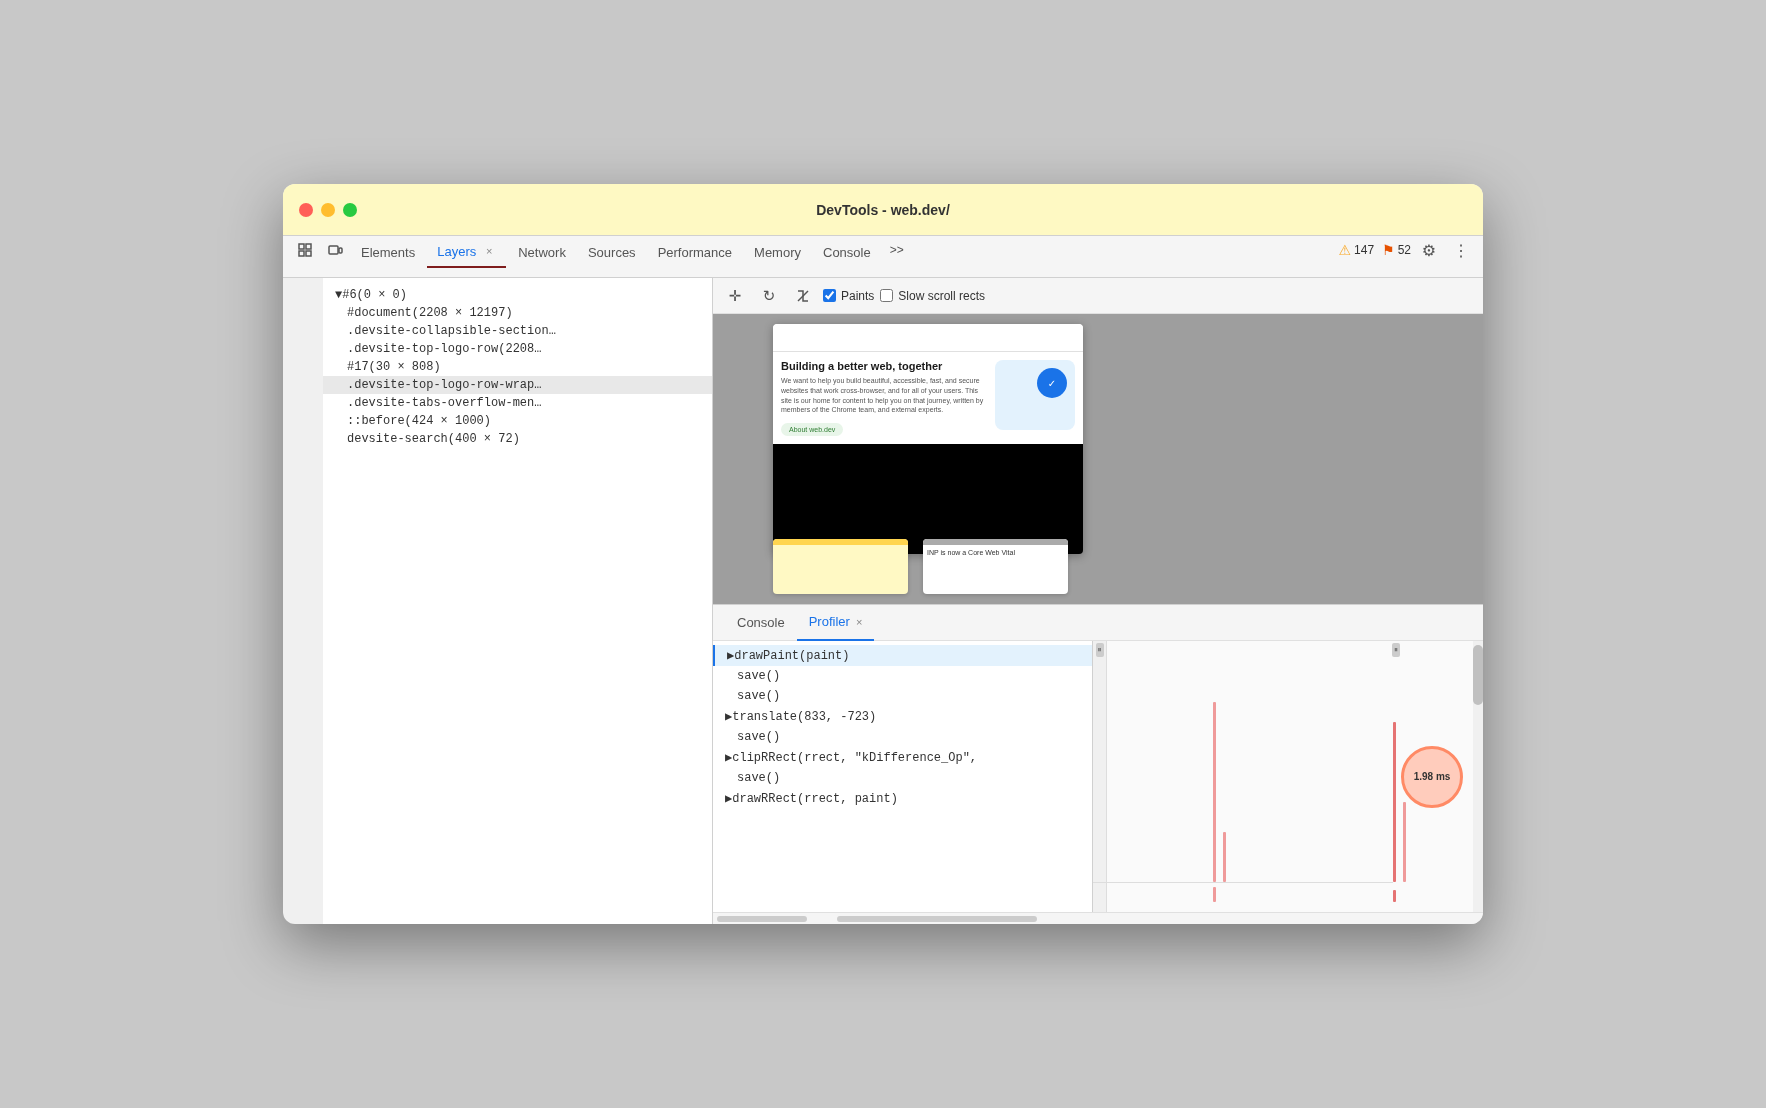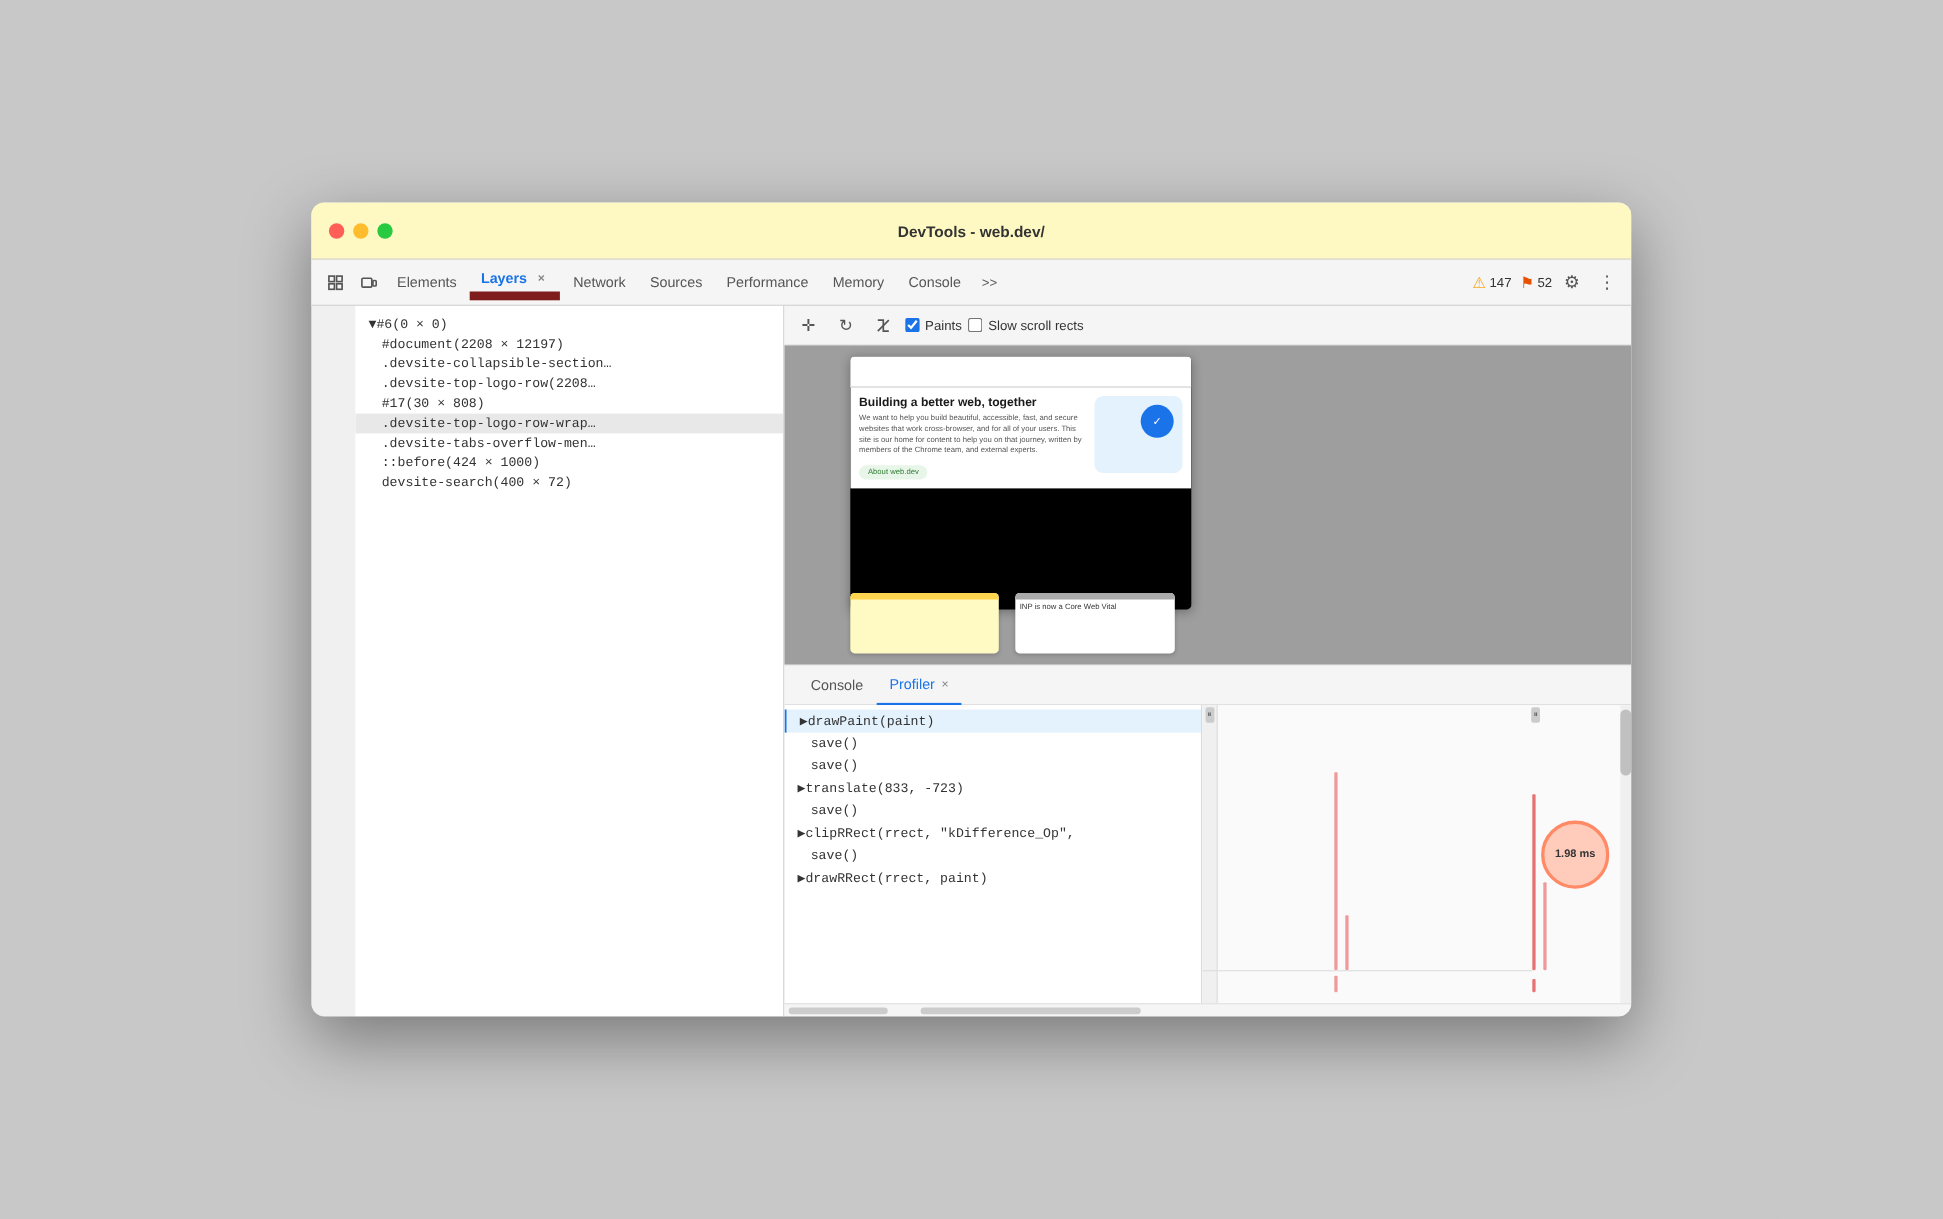--- a/index.html
+++ b/index.html
@@ -50,21 +50,21 @@
     .title-bar-title {
       font-size: 14px;
       font-weight: 600;
       color: #333;
     }
     
     .tab-bar {
       background: #f5f5f5;
       height: 42px;
       display: flex;
-      align-items: center;
+      align-items: flex-start;
       border-bottom: 1px solid #d0d0d0;
       padding: 0 8px;
       flex-shrink: 0;
       gap: 2px;
     }
     .tab-icon-btn {
       width: 28px;
       height: 28px;
       display: flex;
       align-items: center;
@@ -80,24 +80,23 @@
       color: #555;
       cursor: pointer;
       height: 32px;
       display: flex;
       align-items: center;
       border-radius: 4px;
       white-space: nowrap;
     }
     .tab-item.active {
       color: #1a73e8;
-      border-bottom: 8px solid #7f1d1d;
+      border-bottom: 2px solid #7f1d1d;
       border-radius: 0;
       background: transparent;
-      font-weight: bold;
     }
     .tab-close {
       margin-left: 6px;
       font-size: 11px;
       color: #888;
       width: 14px;
       height: 14px;
       display: flex;
       align-items: center;
       justify-content: center;

